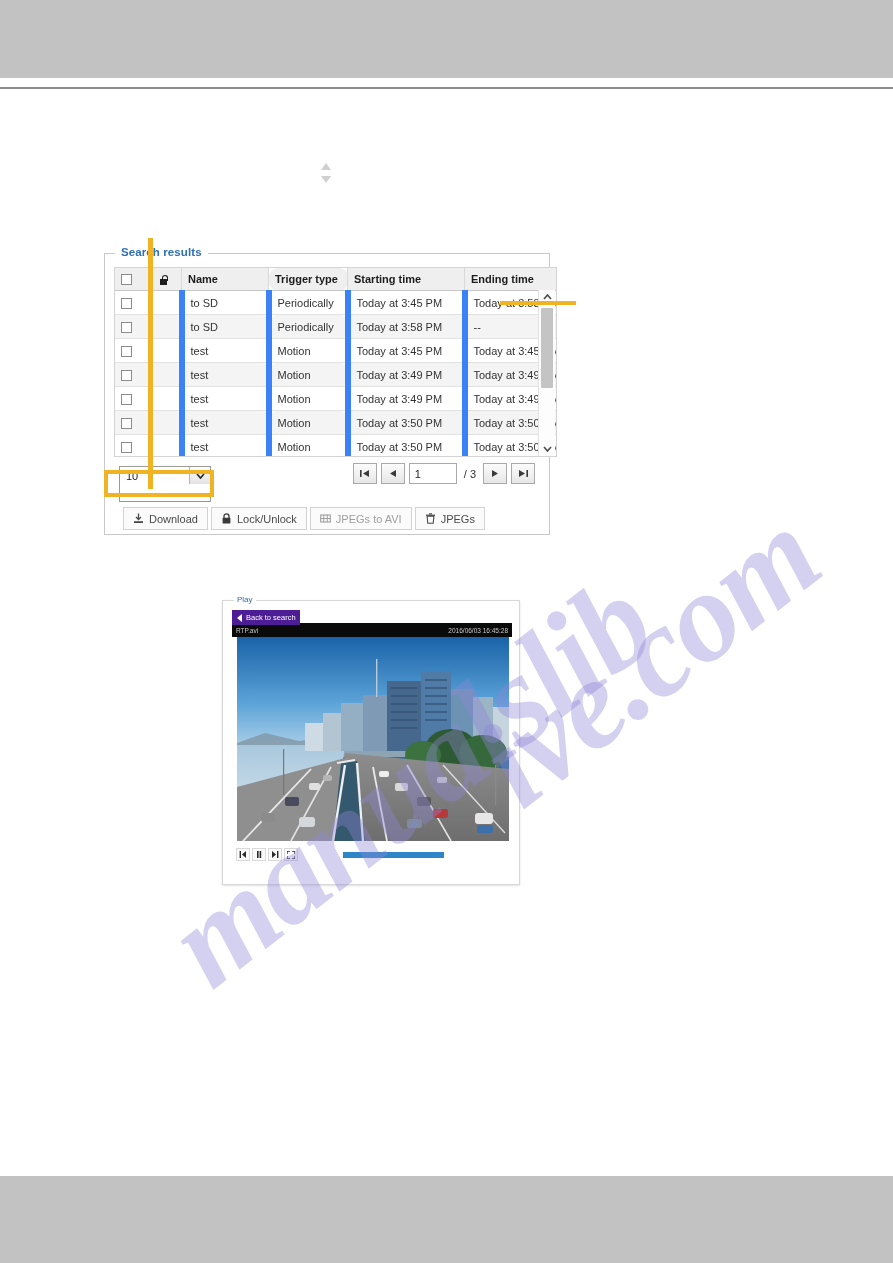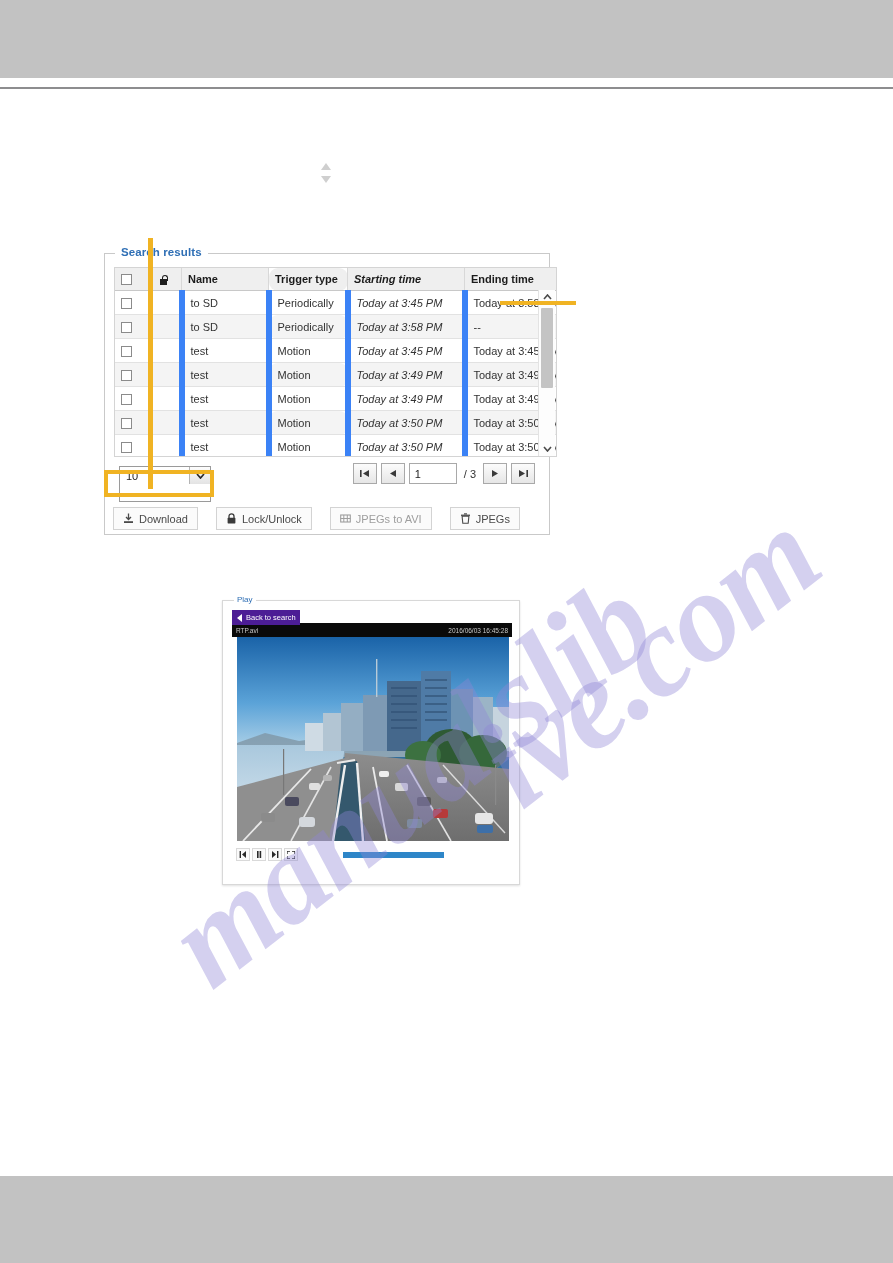--- a/index.html
+++ b/index.html
@@ -107,21 +107,21 @@
     color:#333;
     overflow:hidden;white-space:nowrap;
   }
   table.results tr.alt td{background:#f4f4f4;}
   table.results tr td:first-child,
   table.results tr th:first-child{border-right:none;}
   .col-chk{width:26px;}
   .col-lock{width:16px;}
   .col-name{width:74px;}
   .col-trig{width:66px;border-radius:9px;}
-  .col-start{width:104px;font-style:italic;}
+  .col-start{width:104px;}
   .col-end{width:120px;border-right:none !important;}
   .cellchk{
     display:inline-block;width:11px;height:11px;
     border:1px solid #8b8b8b;background:#fff;box-sizing:border-box;
     vertical-align:middle;
   }
   .lock-glyph{
     display:inline-block;width:9px;height:10px;position:relative;vertical-align:middle;
   }
   .lock-glyph:before{
@@ -175,21 +175,21 @@
   }
   .pinput{
     width:48px;height:21px;border:1px solid #a9a9a9;background:#fff;
     box-sizing:border-box;font-size:11px;color:#222;
     display:flex;align-items:center;padding-left:5px;
   }
   .ptotal{font-size:11px;color:#333;padding:0 3px;}
 
   
   .actions{
-    position:absolute;left:113px;top:507px;display:flex;gap:18px;z-index:10;text-align:right;
+    position:absolute;left:123px;top:507px;display:flex;gap:3px;z-index:10;text-align:right;
   }
   .abtn{
     height:23px;border:1px solid #d3d3d3;background:#fbfbfb;
     box-sizing:border-box;display:flex;align-items:center;gap:5px;
     padding:0 9px;font-size:11px;color:#4a4a4a;white-space:nowrap;
   }
   .abtn.dim{color:#9e9e9e;}
   .ico{display:inline-block;width:11px;height:11px;}
 
   

